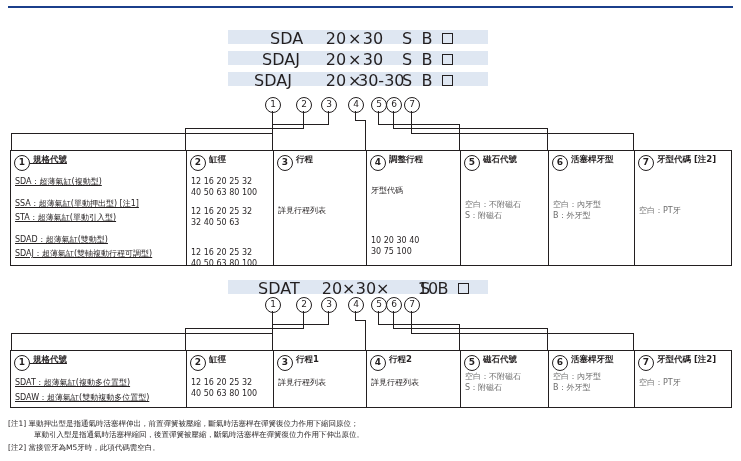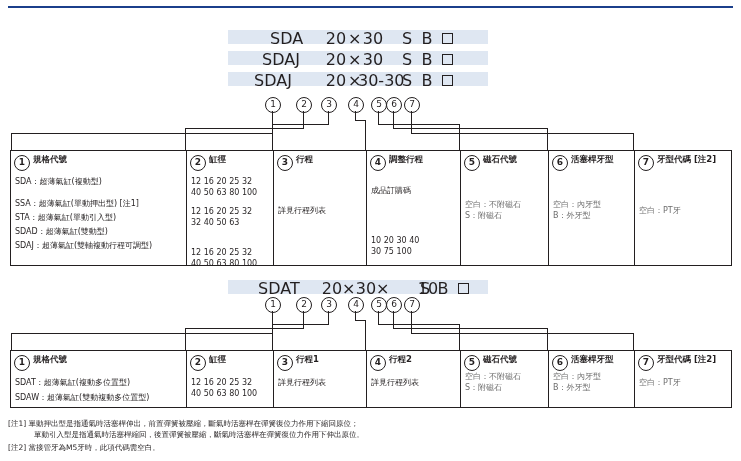--- a/index.html
+++ b/index.html
@@ -95,21 +95,21 @@
     background: #fff;
   }
   .tcell {
     position: absolute;
     box-sizing: border-box;
     top: 0;
     height: 100%;
     border-left: 1px solid #231f20;
     padding: 0;
   }
-  .tcell.first { border-left: none; }
+  .tcell.first { border-left: none; text-decoration: underline; }
   .chead {
     font-size: 8.5px;
     font-weight: bold;
     color: #231f20;
     padding: 3px 3px 0 3px;
     line-height: 11px;
     white-space: nowrap;
   }
   .cbody {
     font-size: 8px;
@@ -216,21 +216,21 @@
 
     <div class="tcell first" style="left:0px; width:175px;">
       <div class="chead">
         <span class="circ" style="position:relative; display:inline-block; left:0; top:1px; vertical-align:top;">1</span>
         <span>規格代號</span>
       </div>
       <div class="cbody" style="padding-top:6px;">
         <div class="ln">SDA：超薄氣缸(複動型)</div>
         <div class="ln" style="margin-top:11px;">SSA：超薄氣缸(單動押出型) [注1]</div>
         <div class="ln" style="margin-top:3px;">STA：超薄氣缸(單動引入型)</div>
-        <div class="ln" style="margin-top:3px;">SDAD：超薄氣缸(雙動型)</div>
+        <div class="ln" style="margin-top:11px;">SDAD：超薄氣缸(雙動型)</div>
         <div class="ln" style="margin-top:3px;">SDAJ：超薄氣缸(雙軸複動行程可調型)</div>
       </div>
     </div>
 
     <div class="tcell" style="left:175px; width:87px;">
       <div class="chead">
         <span class="circ" style="position:relative; display:inline-block; left:0; top:1px; vertical-align:top;">2</span>
         <span>缸徑</span>
       </div>
       <div class="cbody" style="padding-top:6px;">
@@ -249,21 +249,21 @@
         <span>行程</span>
       </div>
       <div class="mid" style="top:54px;">詳見行程列表</div>
     </div>
 
     <div class="tcell" style="left:355px; width:94px;">
       <div class="chead">
         <span class="circ" style="position:relative; display:inline-block; left:0; top:1px; vertical-align:top;">4</span>
         <span>調整行程</span>
       </div>
-      <div class="mid" style="top:34px;">成品訂購碼</div>
+      <div class="mid" style="top:34px;">牙型代碼</div>
       <div class="mid" style="top:84px;">10 20 30 40</div>
       <div class="mid" style="top:95px;">30 75 100</div>
     </div>
 
     <div class="tcell" style="left:449px; width:88px;">
       <div class="chead">
         <span class="circ" style="position:relative; display:inline-block; left:0; top:1px; vertical-align:top;">5</span>
         <span>磁石代號</span>
       </div>
       <div class="mid gray" style="top:48px;">空白：不附磁石</div>

